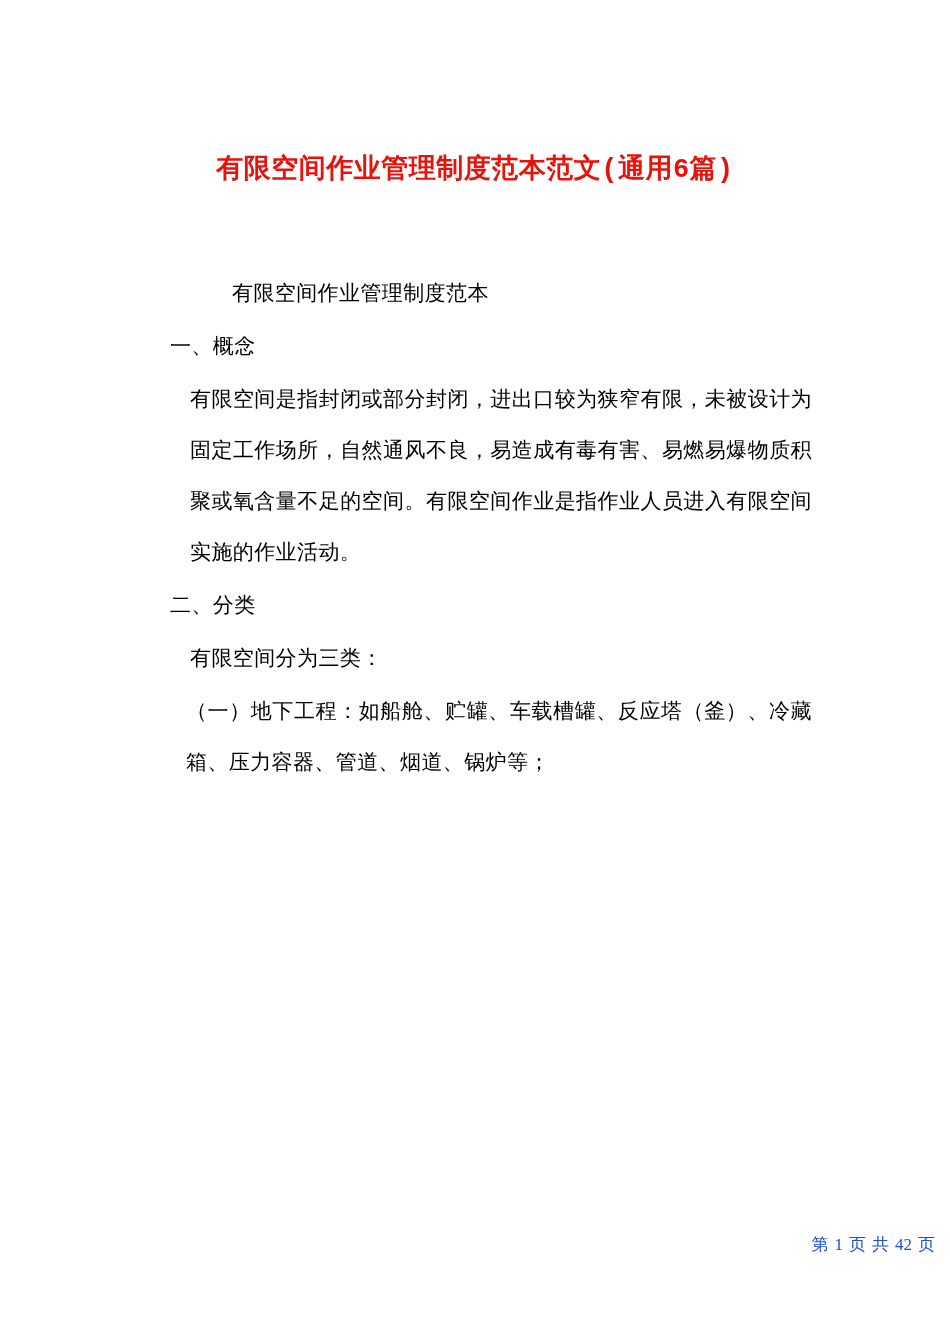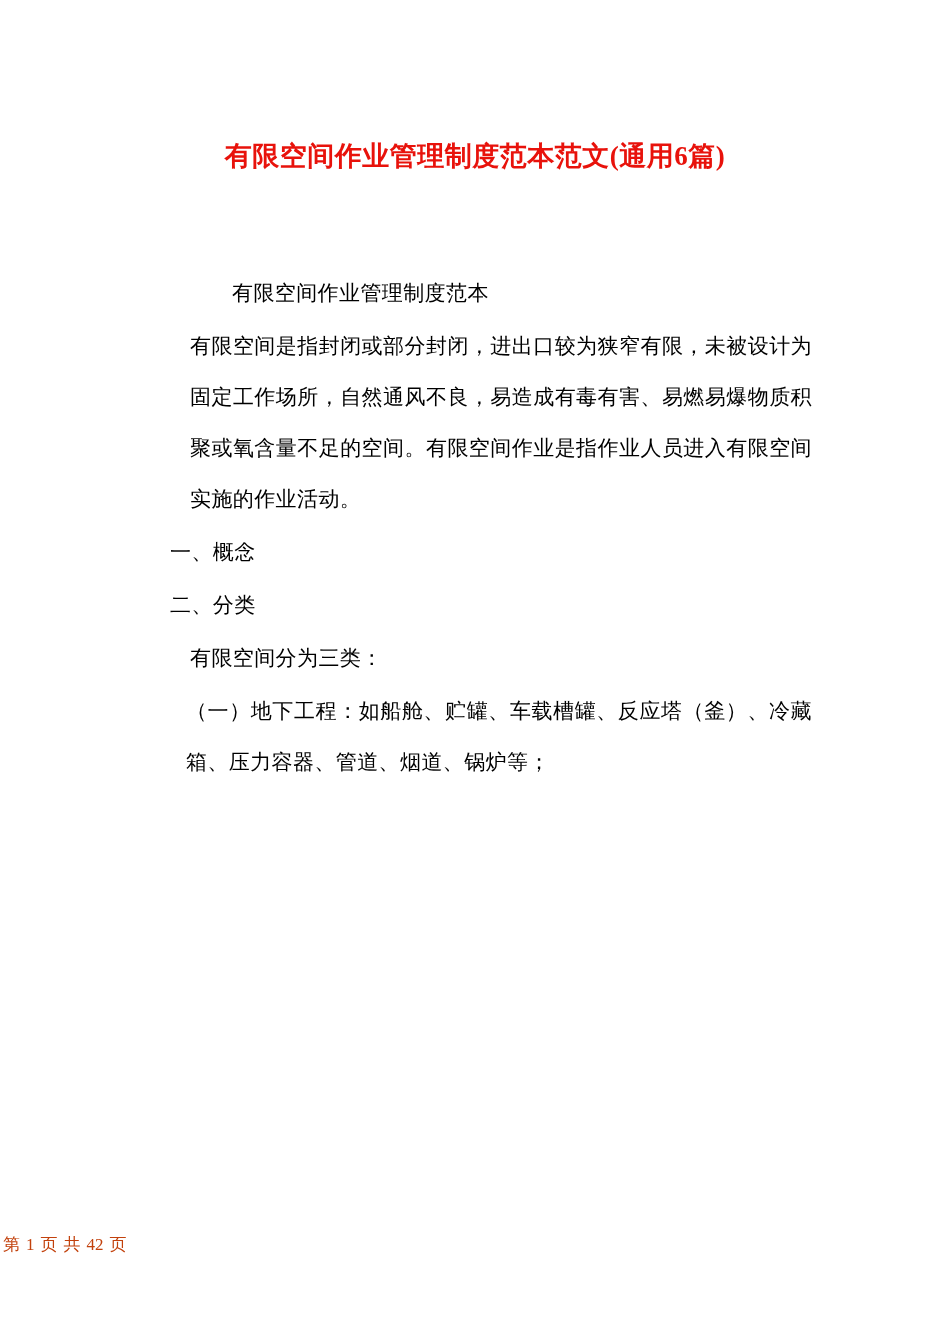--- a/index.html
+++ b/index.html
@@ -16,26 +16,26 @@
   }
   .page {
     position: relative;
     width: 950px;
     height: 1344px;
     box-sizing: border-box;
     padding: 0;
   }
   .doc-title {
     color: #e8120b;
-    font-family: Liberation Serif, serif;
+    font-family: Liberation Mono, monospace;
     font-weight: bold;
     font-size: 27px;
     text-align: center;
     letter-spacing: 0.5px;
-    margin: 0;
+    margin: 12px;
     padding: 0;
     position: absolute;
     top: 138px;
     left: 0;
     right: 0;
   }
   .body-block {
     position: absolute;
     top: 268px;
     left: 128px;
@@ -48,40 +48,40 @@
     margin: 0 16px 2px 0;
     letter-spacing: 0.4px;
   }
   .indent-1 { text-indent: 0; padding-left: 104px; }
   .indent-2 { text-indent: 0; padding-left: 42px; }
   .indent-3 { text-indent: 0; padding-left: 62px; }
   .indent-4 { text-indent: 0; padding-left: 58px; }
   .footer {
     position: absolute;
     left: 0;
-    right: 0;
+    right: 12px;
     bottom: 88px;
-    text-align: left;
+    text-align: right;
     font-size: 17px;
-    color: #c2410c;
+    color: #1d4ed8;
     font-family: "Liberation Serif", serif;
   }
   .footer span { margin: 0 3px; }
 </style>
 </head>
 <body>
 
 <div class="page">
 
   <h1 class="doc-title">有限空间作业管理制度范本范文(通用6篇)</h1>
 
   <div class="body-block">
     <p class="para indent-1">有限空间作业管理制度范本</p>
+    <p class="para indent-2">一、概念</p>
     <p class="para indent-3">有限空间是指封闭或部分封闭，进出口较为狭窄有限，未被设计为固定工作场所，自然通风不良，易造成有毒有害、易燃易爆物质积聚或氧含量不足的空间。有限空间作业是指作业人员进入有限空间实施的作业活动。</p>
-    <p class="para indent-2">一、概念</p>
     <p class="para indent-2">二、分类</p>
     <p class="para indent-3">有限空间分为三类：</p>
     <p class="para indent-4">（一）地下工程：如船舱、贮罐、车载槽罐、反应塔（釜）、冷藏箱、压力容器、管道、烟道、锅炉等；</p>
   </div>
 
   <div class="footer">
     <span>第</span><span>1</span><span>页</span><span>共</span><span>42</span><span>页</span>
   </div>
 
 </div>

